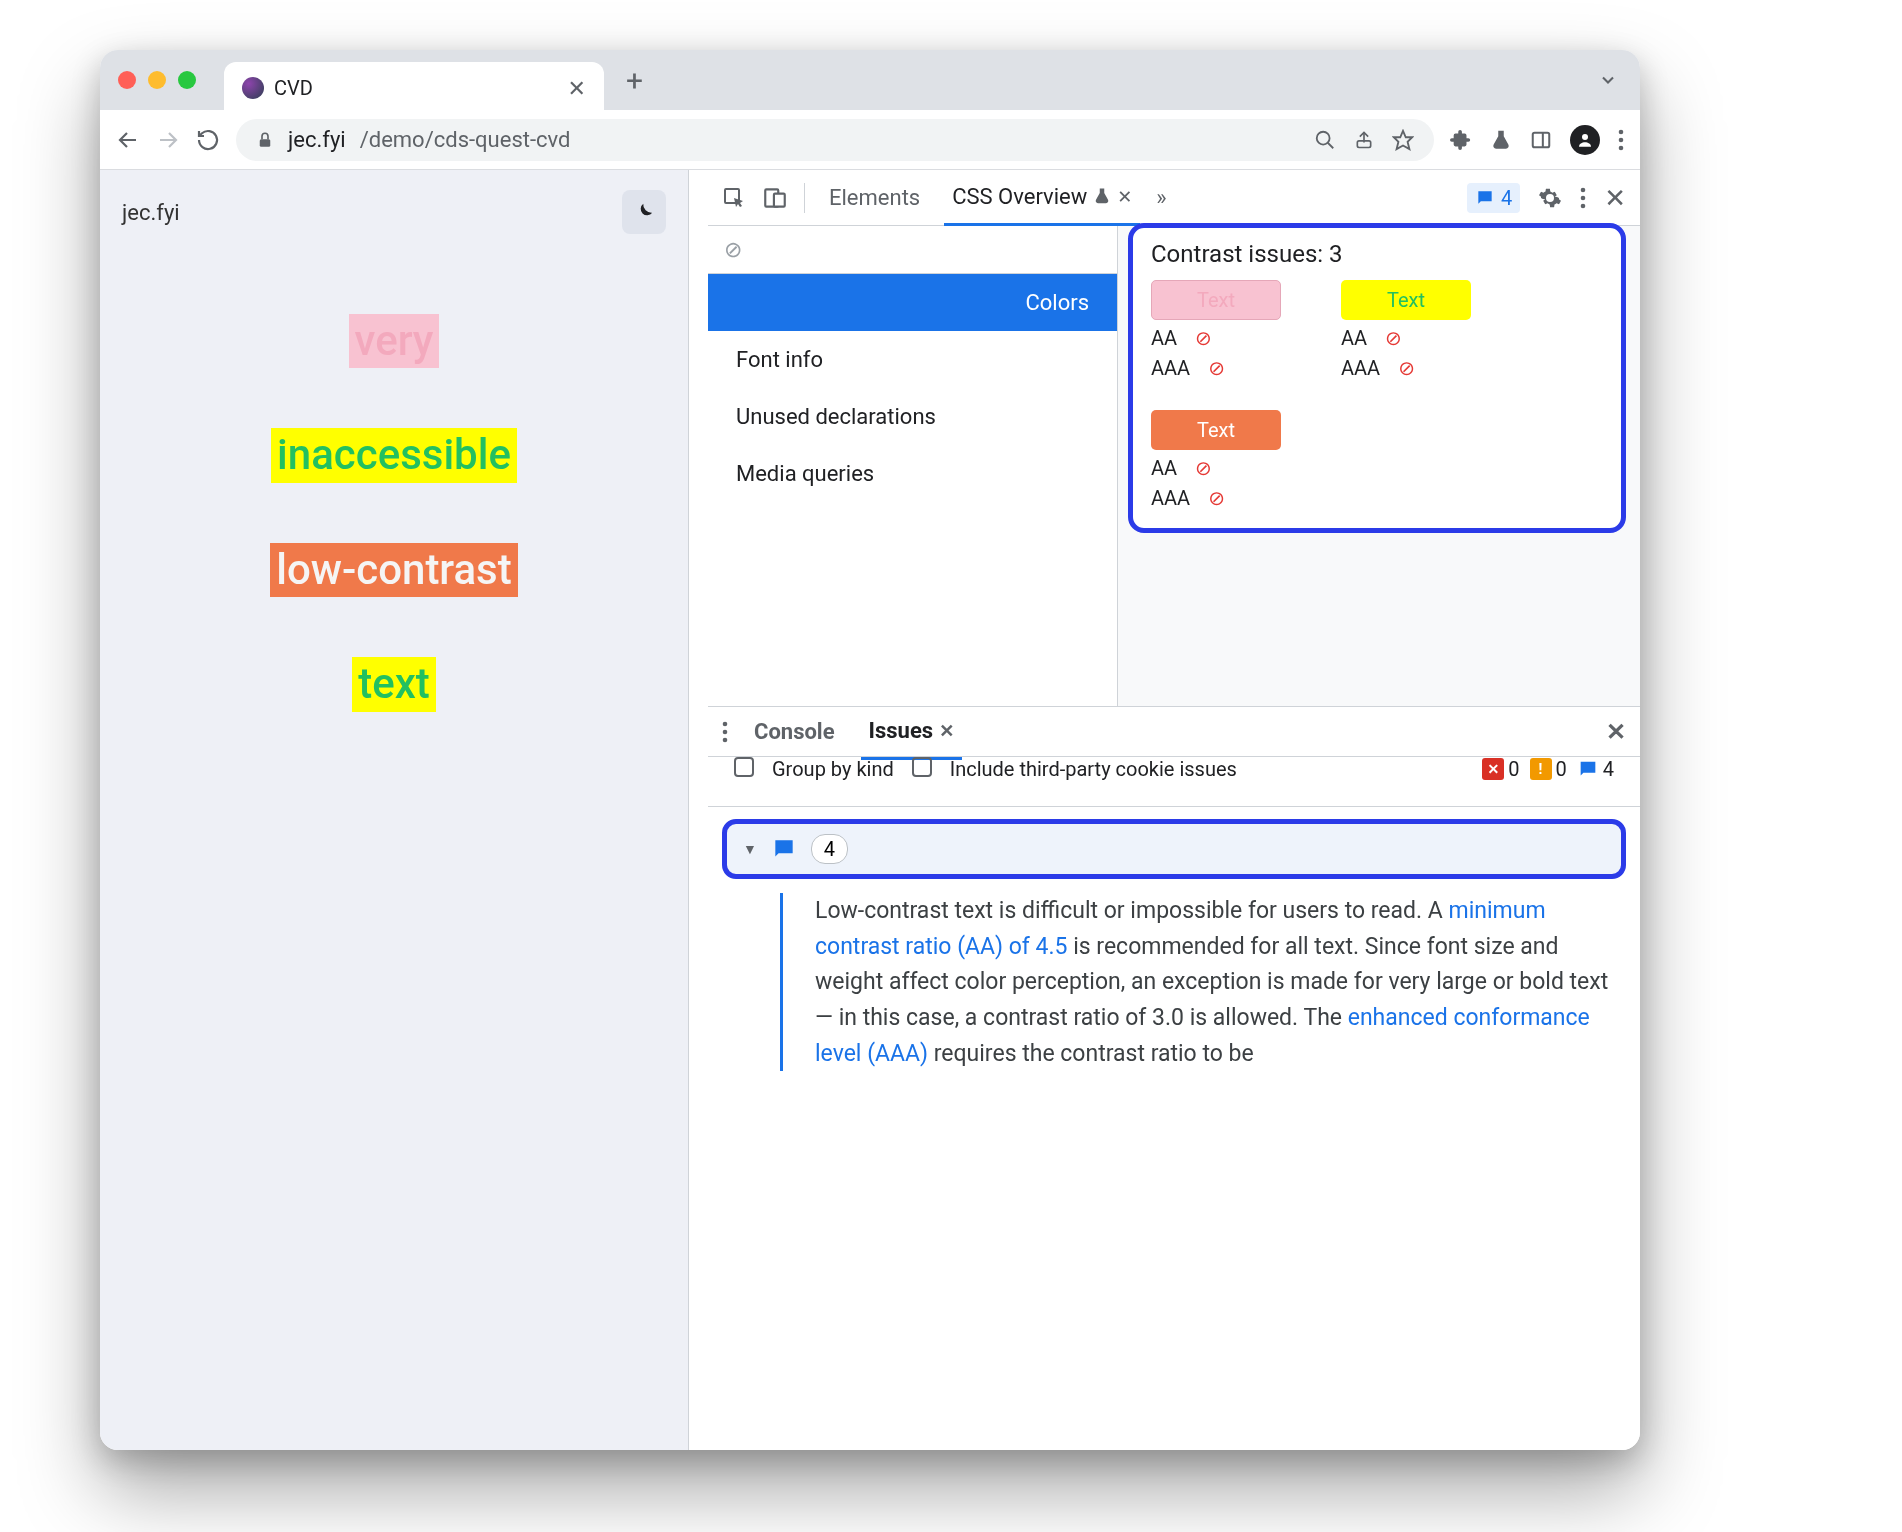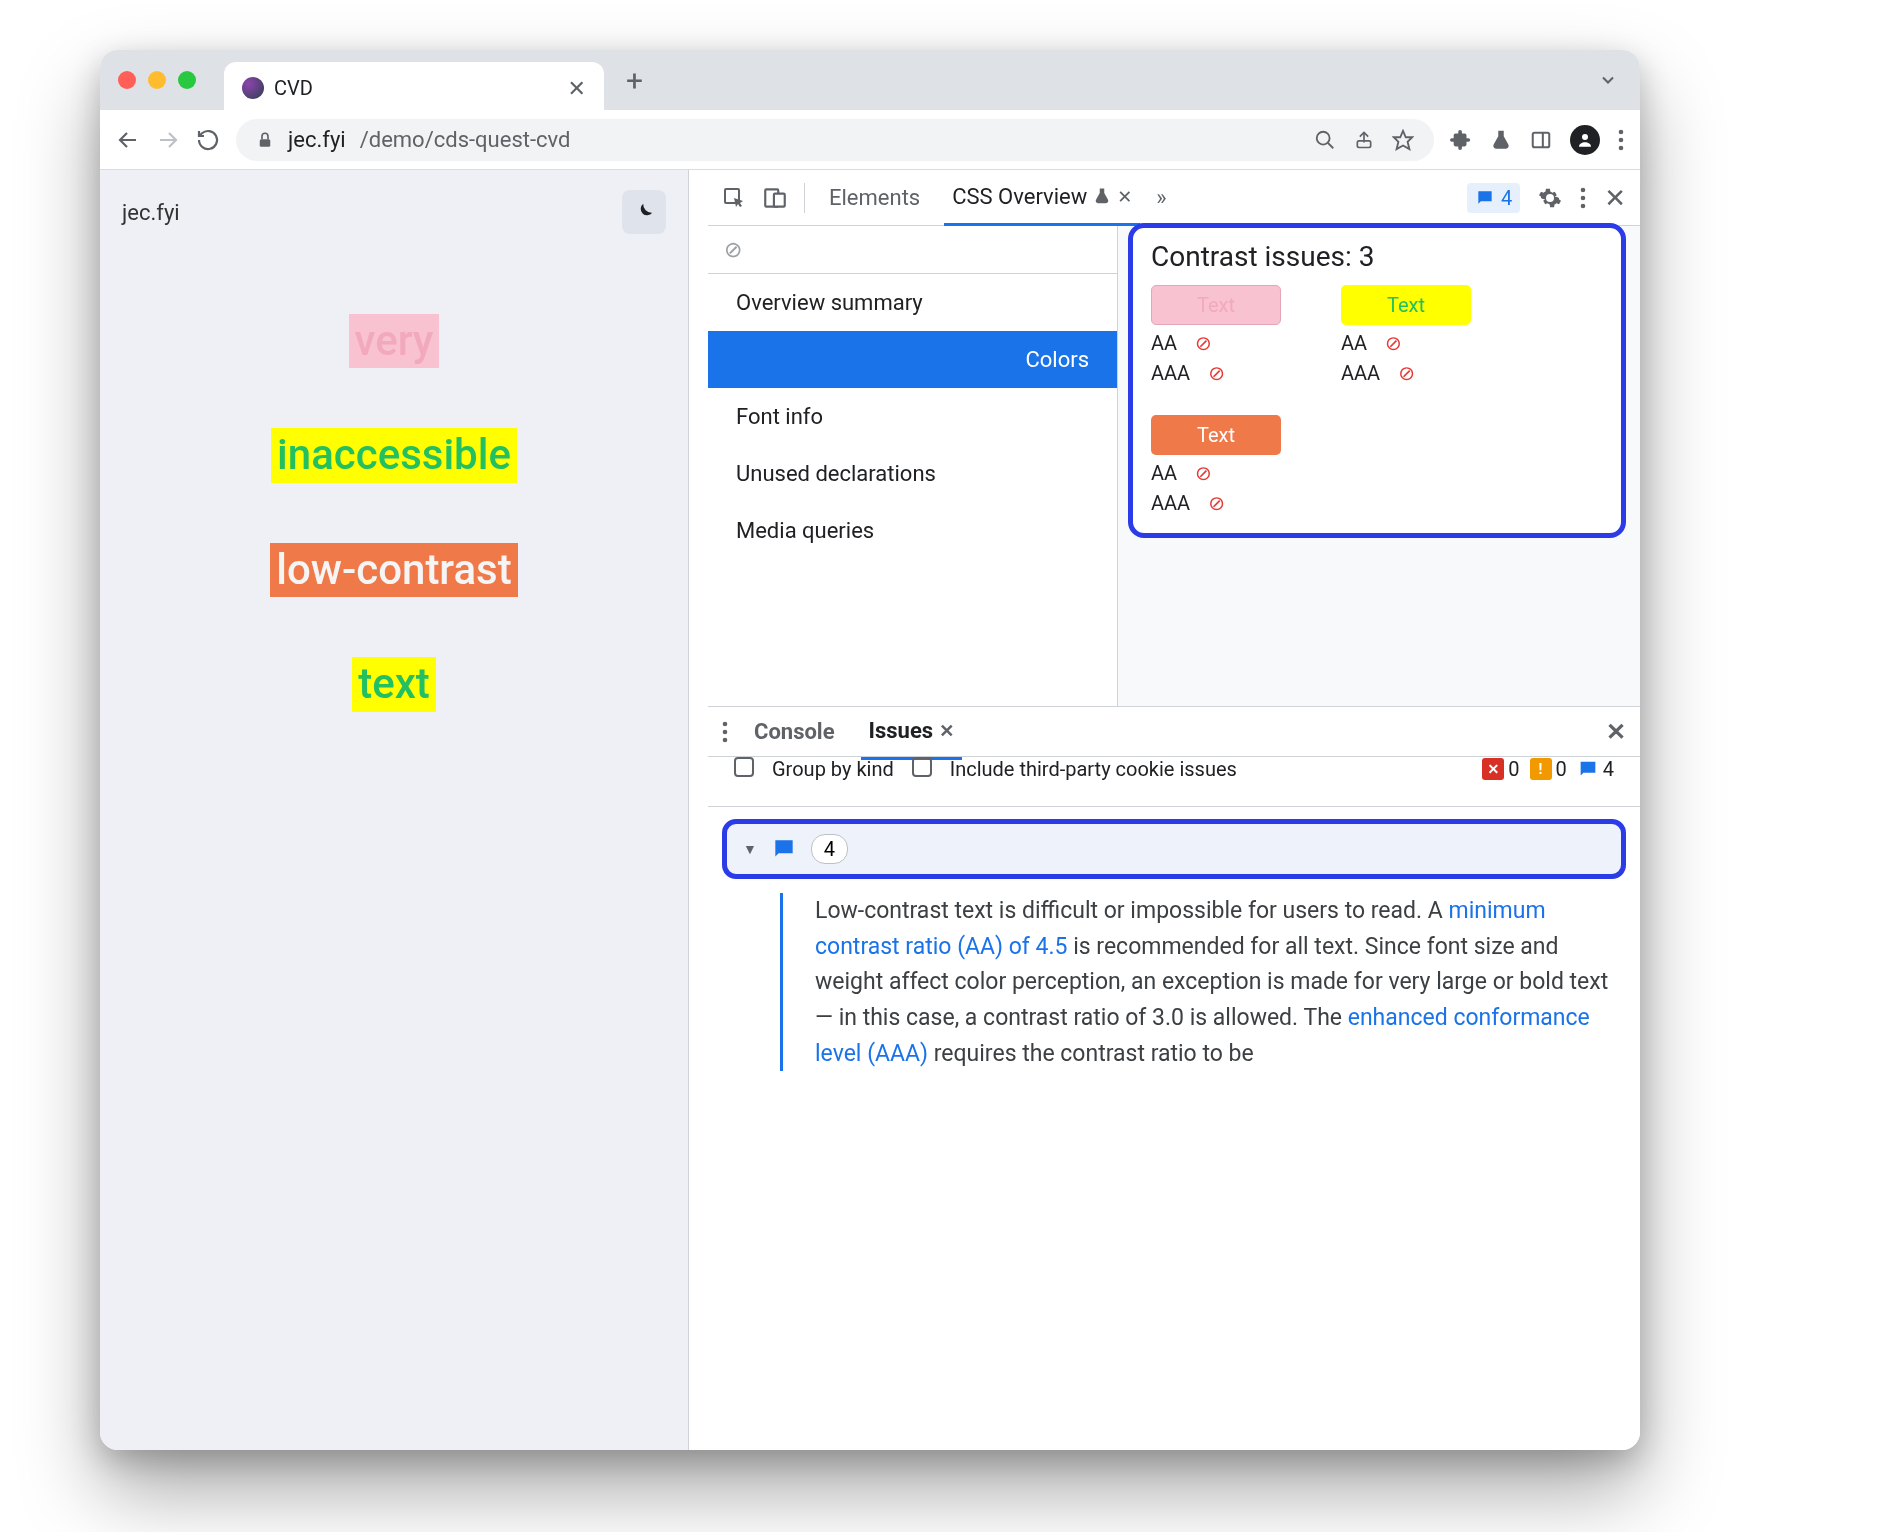--- a/index.html
+++ b/index.html
@@ -60,21 +60,21 @@
 .dt-right { margin-left:auto; display:flex; align-items:center; gap:18px;}
 
 .dt-body { display:flex; height: 480px; }
 .dt-side { width:410px; border-right:1px solid #cfd3d8; display:flex; flex-direction:column;}
 .clear-row { height:48px; border-bottom:1px solid #cfd3d8; display:flex; align-items:center; padding:0 16px; color:#9aa0a6; font-size:22px;}
 .side-item { padding: 16px 28px; font-size:22px; color:#202124; cursor:pointer;}
 .side-item.active { background:#1a73e8; color:#fff;text-align:right; }
 
 .dt-main { flex:1; position:relative; padding: 10px 14px; background:#f8f9fa;}
 .contrast-box { position:absolute; left:10px; top:-3px; right:14px; border:5px solid #2b3be8; border-radius:16px; background:#fff; padding: 12px 18px 18px; }
-.cb-title { font-size:28px; color:#202124; margin-bottom:12px;}
+.cb-title { font-size:24px; color:#202124; margin-bottom:12px;}
 .cb-grid { display:flex; flex-wrap:wrap; gap: 30px 60px; }
 .swatch-col { display:flex; flex-direction:column; gap:6px;}
 .swatch { width:130px; height:40px; border-radius:5px; display:flex; align-items:center; justify-content:center; font-size:20px;}
 .sw1 { background:#f8c2d1; color:#f3a9bd; border:1px solid #e5a7b8;}
 .sw2 { background:#ffff00; color:#22c060; }
 .sw3 { background:#f0794a; color:#fff; }
 .rating { display:flex; gap:18px; align-items:center; font-size:20px; color:#202124;}
 .no-sym { color:#e53935; font-size:20px;}
 
 
@@ -272,21 +272,20 @@
             </span>
           <span class="dt-ico" style="font-size:26px;">✕</span>
         </div>
       </div>
 
       <div class="dt-body">
         <div class="dt-side">
           <div class="clear-row">
               <span>⊘</span>
             </div>
-          <div class="side-item"><span>Overview summary</span></div>
           <div class="side-item active"><span>Colors</span></div>
           <div class="side-item"><span>Font info</span></div>
           <div class="side-item"><span>Unused declarations</span></div>
           <div class="side-item"><span>Media queries</span></div>
         </div>
         <div class="dt-main">
           <div class="contrast-box">
             <div class="cb-title">Contrast issues: 3</div>
             <div class="cb-grid">
               <div class="swatch-col">

